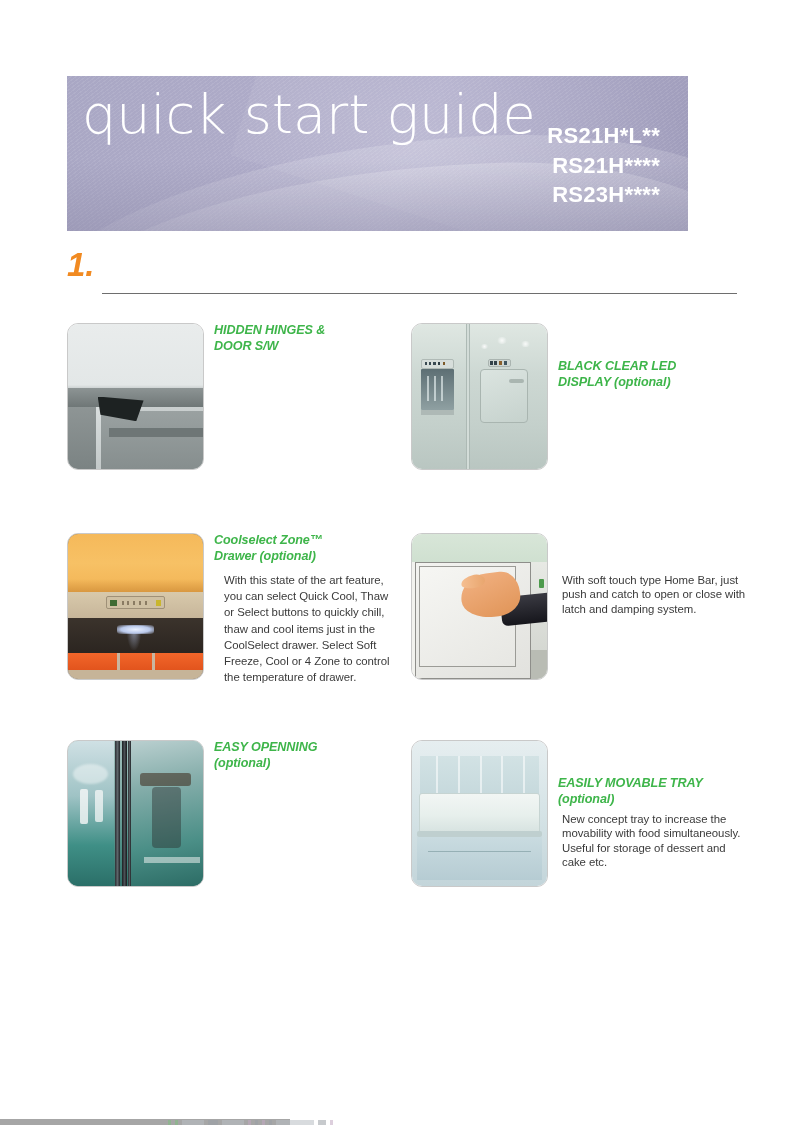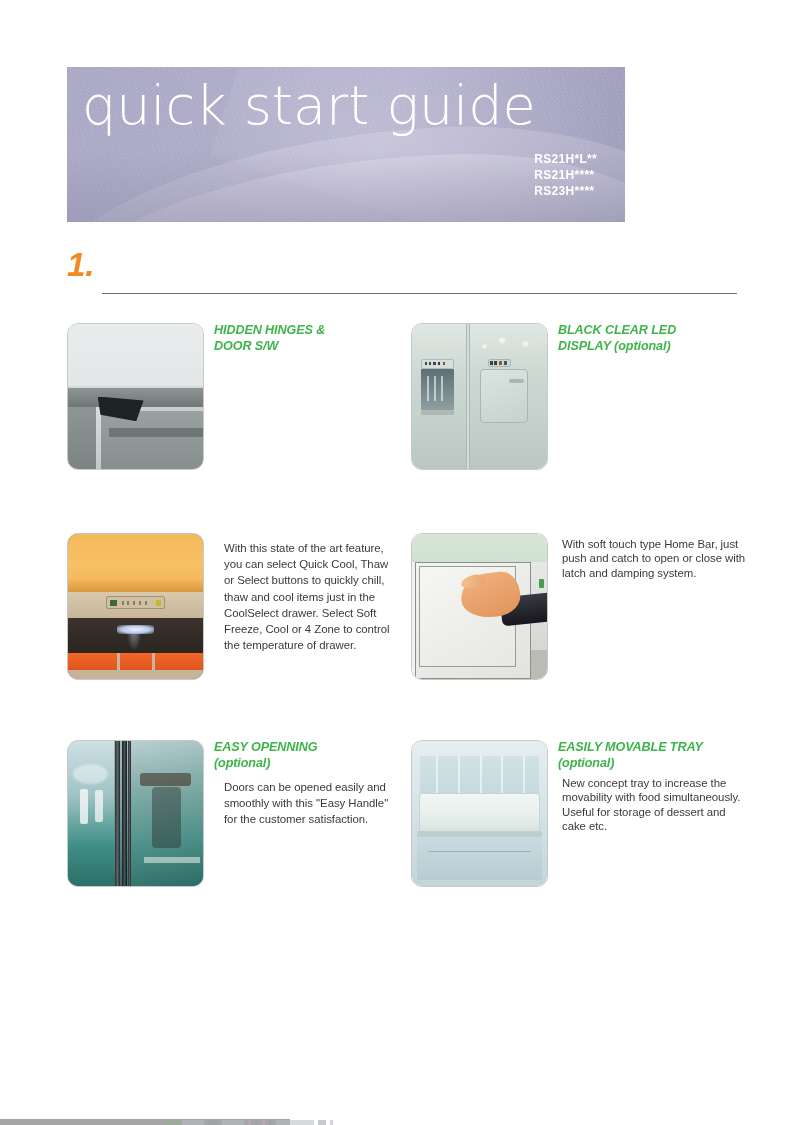--- a/index.html
+++ b/index.html
@@ -16,22 +16,22 @@
     position: relative;
     width: 802px;
     height: 1125px;
     background: #ffffff;
   }
 
   
   .banner {
     position: absolute;
     left: 67px;
-    top: 67px;
-    width: 558px;
+    top: 76px;
+    width: 621px;
     height: 155px;
     overflow: hidden;
     background: linear-gradient(115deg, #a9a7c4 0%, #aeabc8 30%, #b3b0cd 55%, #a8a5c3 78%, #9c99b8 100%);
   }
   .banner .wave1 {
     position: absolute;
     left: -10%;
     top: 42%;
     width: 130%;
     height: 110%;
@@ -86,22 +86,23 @@
     letter-spacing: 0px;
     color: #ffffff;
     line-height: 1.15;
     white-space: nowrap;
   }
 
   .banner-models {
     position: absolute;
     right: 28px;
     bottom: 22px;
+    text-align: right;
     color: #ffffff;
-    font-size: 12px;
+    font-size: 22px;
     font-weight: bold;
     line-height: 1.33;
     letter-spacing: 0.3px;
   }
   .banner-models div { white-space: nowrap; }
 
   
   .section-head {
     position: absolute;
     left: 67px;
@@ -174,21 +175,21 @@
     color: #3a3a3a;
     font-size: 11.4px;
     line-height: 1.42;
     letter-spacing: -0.05px;
   }
   .feature.col-right .feature-body {
     margin-left: 4px;
     margin-top: 4px;
     line-height: 1.27;
   }
-  .feature.col-right .feature-text { width: 190px; }
+  .feature.col-right .feature-text { width: 190px; margin-top: 36px; }
 
   
 
   
   .ph-hinge { inset: 0; position: absolute;
     background: linear-gradient(180deg,#e9ecec 0%,#e3e7e7 42%,#cfd4d4 44%,#b9bfbf 100%); }
   .ph-hinge .top-bar { position:absolute; left:0; right:0; top:44%; height:13%;
     background: linear-gradient(180deg,#8d9494,#6f7777); }
   .ph-hinge .wedge { position:absolute; left:22%; top:50%; width:34%; height:17%;
     background:#1d2222; clip-path: polygon(0 0, 100% 16%, 84% 100%, 6% 74%); }
@@ -450,20 +451,24 @@
         <div class="glow2"></div>
         <div class="glow"></div>
         <div class="orange">
             <span class="sep" style="left:36%"></span>
             <span class="sep" style="left:62%"></span>
           </div>
         <div class="base"></div>
       </div>
     </div>
     <div class="feature-text">
+      <div class="feature-title">
+        <div>Coolselect Zone™</div>
+        <div>Drawer (optional)</div>
+      </div>
       <div class="feature-body">With this state of the art feature, you can select Quick Cool, Thaw or Select buttons to quickly chill, thaw and cool items just in the CoolSelect drawer. Select Soft Freeze, Cool or 4 Zone to control the temperature of drawer.</div>
     </div>
   </div>
 
   <div class="feature col-right" style="left:411px; top:533px;">
     <div class="thumb">
       <div class="ph-hb">
         <div class="wallTop"></div>
         <div class="rightWall"></div>
         <div class="floor"></div>
@@ -494,21 +499,20 @@
         <div class="h1"></div>
         <div class="h2"></div>
         <div class="h3"></div>
       </div>
     </div>
     <div class="feature-text">
       <div class="feature-title">
         <div>EASY OPENNING</div>
         <div>(optional)</div>
       </div>
-      <div class="feature-body">Doors can be opened easily and smoothly with this "Easy Handle" for the customer satisfaction.</div>
     </div>
   </div>
 
   <div class="feature col-right" style="left:411px; top:740px;">
     <div class="thumb">
       <div class="ph-tray">
         <div class="backwall"></div>
         <div class="rib" style="left:18%"></div>
         <div class="rib" style="left:34%"></div>
         <div class="rib" style="left:50%"></div>

